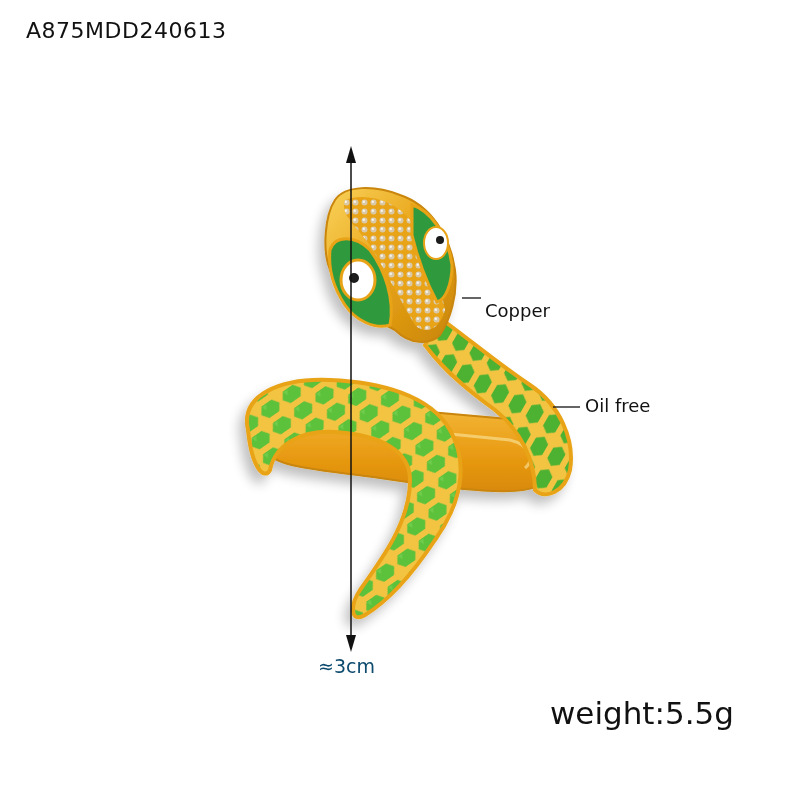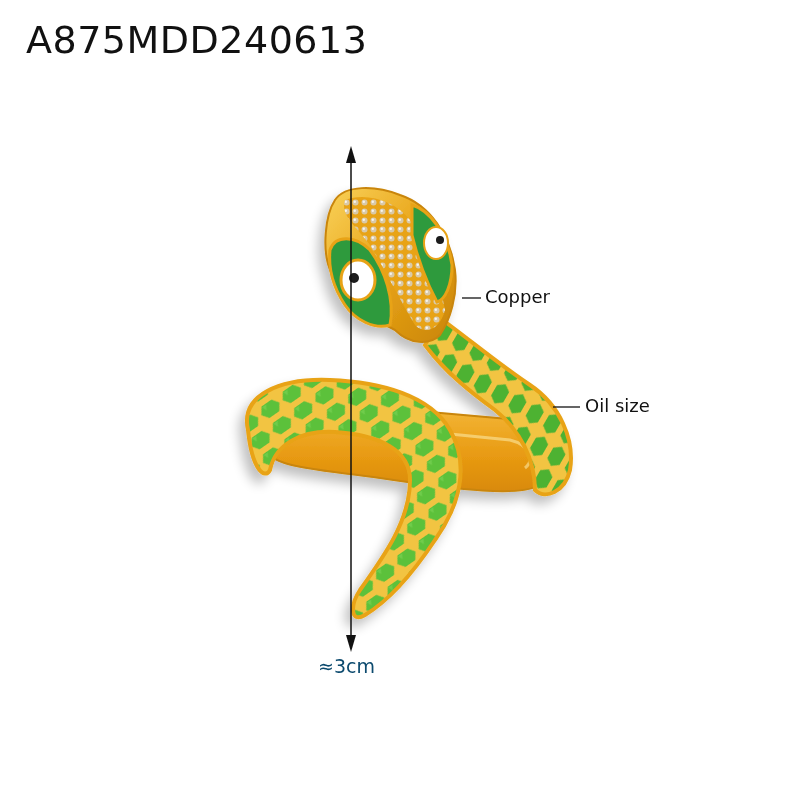--- a/index.html
+++ b/index.html
@@ -12,39 +12,39 @@
       height: 800px;
       position: relative;
       overflow: hidden;
       font-family: "DejaVu Sans", sans-serif;
       color: #111111;
     }
     .product-code {
       position: absolute;
       left: 26px;
       top: 18px;
-      font-size: 38px;
+      font-size: 22px;
       letter-spacing: 0.5px;
       font-family: "DejaVu Sans", sans-serif;
       color: #111;
     }
     .illustration {
       position: absolute;
       left: 0;
       top: 0;
       width: 800px;
       height: 800px;
     }
     .callout-label {
       position: absolute;
       font-family: "DejaVu Sans", sans-serif;
       font-size: 18px;
       color: #111;
     }
-    .callout-copper { left: 485px; top: 286px; }
+    .callout-copper { left: 485px; top: 300px; }
     .callout-oil { left: 585px; top: 395px; }
     .dimension-label {
       position: absolute;
       left: 318px;
       top: 655px;
       font-family: "DejaVu Sans", sans-serif;
       font-size: 19px;
       color: #0c4a6e;
     }
     .specs {
@@ -128,18 +128,19 @@
     <line x1="351" y1="162" x2="351" y2="640" stroke="#111" stroke-width="1.5"></line>
     <polygon points="351,146 346,163 356,163" fill="#111"></polygon>
     <polygon points="351,652 346,635 356,635" fill="#111"></polygon>
   </g>
 
   <line x1="462" y1="298" x2="481" y2="298" stroke="#111" stroke-width="1.3"></line>
   <line x1="553" y1="407" x2="580" y2="407" stroke="#111" stroke-width="1.3"></line>
 </svg>
 
 <div class="callout-label callout-copper">Copper</div>
-<div class="callout-label callout-oil">Oil size</div>
+<div class="callout-label callout-oil">Oil free</div>
 
 <div class="dimension-label">≈3cm</div>
 
 <div class="specs">
+  <span class="spec-line">weight:5.5g</span>
 </div>
 
 </body></html>

